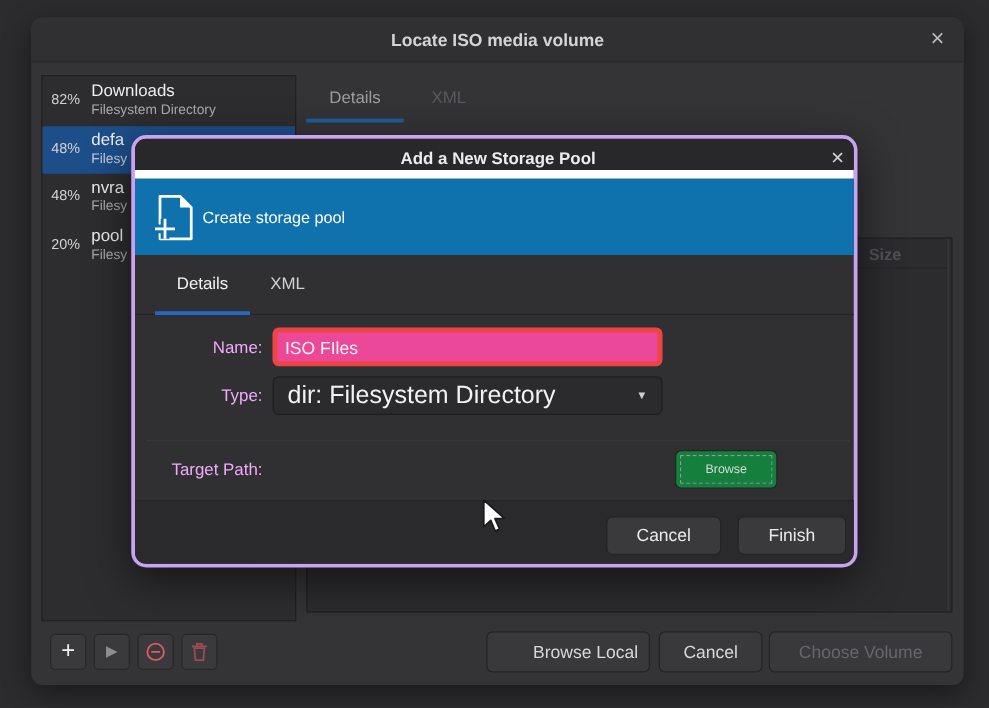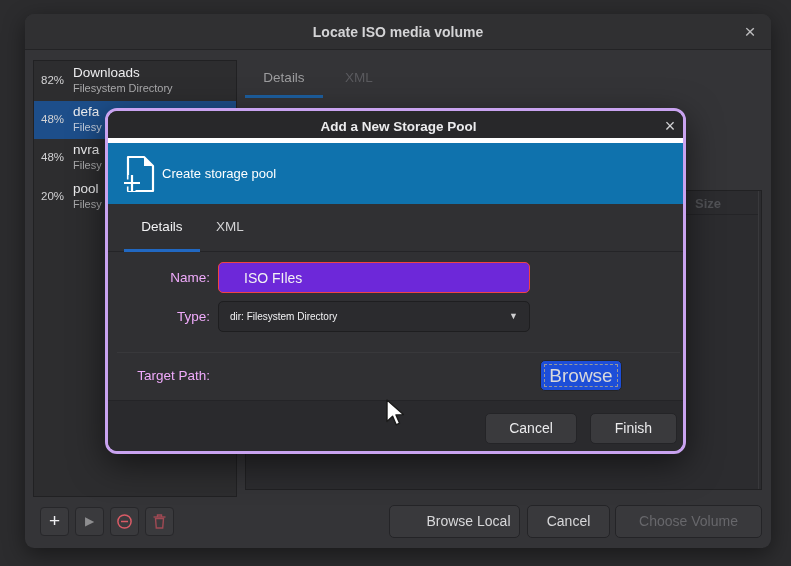--- a/index.html
+++ b/index.html
@@ -57,50 +57,50 @@
   .push-btn { position:absolute; background:#39393c; border:1px solid #242427;
     border-radius:5px; text-align:center; color:#d8d8da; font-size:14px; }
   .footer-btn { top:491px; height:33px; line-height:31px; }
   .disabled-btn { color:#67676b; }
 
   
   .dialog { left:105px; top:108px; width:581px; height:346px; background:#303033;
     border:3px solid #c9a3f0; border-radius:12px; overflow:hidden;
     box-shadow:0 10px 34px rgba(0,0,0,.55); }
   .dlg-titlebar { left:0; top:0; width:581px; height:32px; background:#28282a;
-    border-bottom:5px solid #ffffff; }
+    border-bottom:7px solid #ffffff; }
   .dlg-titlebar .title { width:100%; text-align:center; line-height:31px; font-size:13.5px;
     font-weight:bold; color:#ececee; }
   .dlg-close { right:8px; top:5px; width:22px; height:22px; line-height:20px; text-align:center;
     font-size:18px; color:#d2d2d4; }
   .banner { left:0; top:32px; width:581px; height:61px; background:#0f72ad; }
   .banner-text { position:absolute; left:54px; top:0; height:61px; line-height:61px;
     font-size:13px; color:#ffffff; }
   .banner-icon { position:absolute; left:13px; top:11px; }
 
   .dlg-tabs { left:0; top:93px; width:581px; height:48px; border-bottom:1px solid #242427; }
   .dtab { position:absolute; top:0; height:48px; text-align:center; line-height:46px;
     font-size:13.5px; }
   .dtab.active { color:#f2f2f4; }
   .dtab.inactive { color:#d2d2d4; }
   .dtab .underline { position:absolute; left:0; bottom:0; width:100%; height:3px;
     background:#2168c2; }
 
   .form-label { position:absolute; left:0; width:102px; text-align:right; font-size:13.5px;
     color:#f0abfc; line-height:31px; }
-  .text-input { position:absolute; left:110px; width:312px; height:31px; background:#6d28d9;
-    border:1px solid #ef4444; border-radius:5px; color:#f2f2f4; font-size:14px;
-    padding:0 25px; font-family:"Liberation Sans", sans-serif; outline:none; }
+  .text-input { position:absolute; left:110px; width:312px; height:31px; background:#ec4899;
+    border:4px solid #ef4444; border-radius:5px; color:#f2f2f4; font-size:14px;
+    padding:0 6px; font-family:"Liberation Sans", sans-serif; outline:none; }
   .dropdown { position:absolute; left:110px; width:312px; height:31px; background:#2b2b2e;
     border:1px solid #1e1e20; border-radius:5px; line-height:29px; }
-  .dropdown .val { position:absolute; left:11px; font-size:10px; color:#f2f2f4; }
+  .dropdown .val { position:absolute; left:11px; font-size:20px; color:#f2f2f4; }
   .dropdown .arrow { position:absolute; right:11px; font-size:9px; color:#cfcfd1; }
   .form-sep { position:absolute; left:9px; top:241px; width:563px; height:1px; background:#38383b; }
   .browse-btn { left:432px; top:249px; width:82px; height:31px; line-height:29px;
-    font-size:19px; background:#1d4ed8; outline:1px dashed #98989a; outline-offset:-5px; }
+    font-size:10px; background:#15803d; outline:1px dashed #98989a; outline-offset:-5px; }
   .dlg-actions { left:0; top:289px; width:581px; height:57px; background:#2a2a2d;
     border-top:1px solid #242427; }
   .dlg-btn { top:302px; height:31px; line-height:29px; background:#3a3a3d; color:#eaeaec; }
 
   .cursor { left:384px; top:398px; pointer-events:none; }
 </style>
 </head>
 <body>
 
 <div class="stage">

